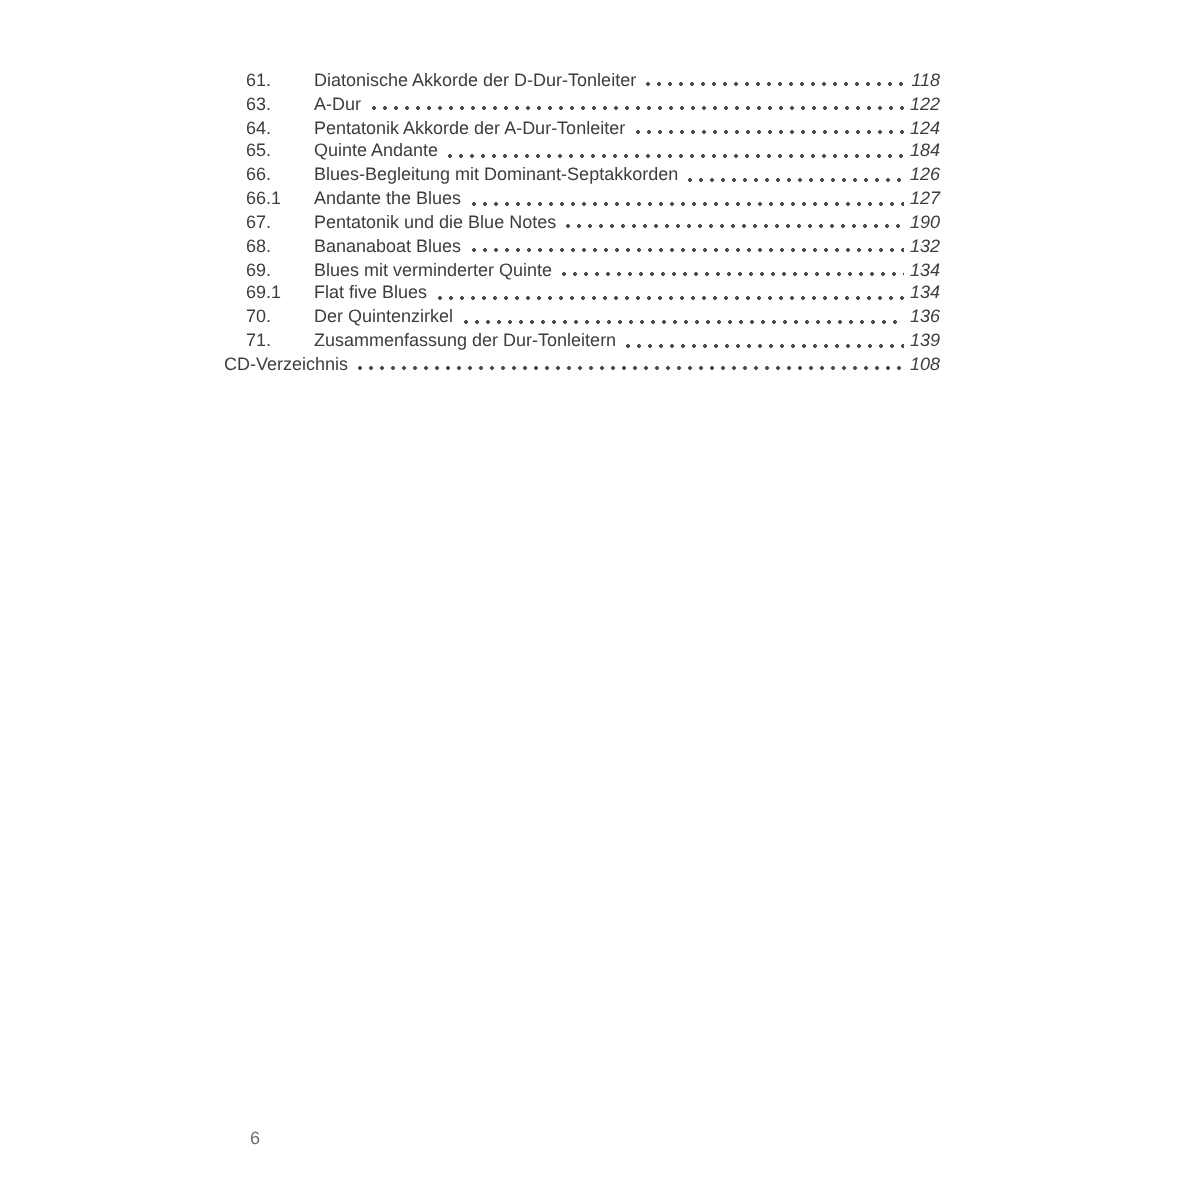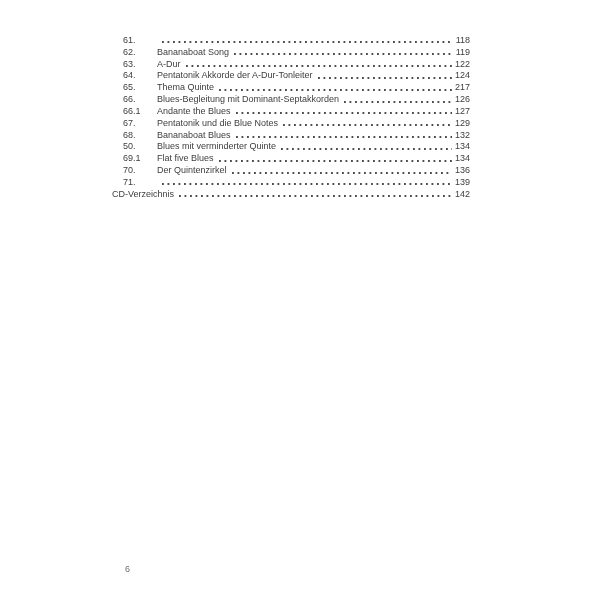--- a/index.html
+++ b/index.html
@@ -49,115 +49,112 @@
     margin: 0 3px 1.5px 5px;
     background-image: radial-gradient(circle at 1px 1px, #4c4c4c 0.8px, rgba(0,0,0,0) 1.1px);
     background-size: 5.5px 2px;
     background-repeat: repeat-x;
     background-position: left bottom;
     min-width: 10px;
   }
   .toc-page {
     flex: none;
     text-align: right;
+    font-style: italic;
   }
   .folio {
     position: absolute;
     left: 125px;
     top: 564px;
     font-size: 9px;
     line-height: 10px;
     color: #6e6e6e;
   }
 </style>
 </head>
 <body>
 
 <div class="page">
 
   <div class="toc" id="toc">
       <div class="toc-row">
     <span class="toc-num">61.</span>
+    <span class="toc-title">Diatonische Akkorde der D-Dur-Tonleiter</span>
     <span class="toc-leader"></span>
     <span class="toc-page">118</span>
-  </div>
-      <div class="toc-row">
-    <span class="toc-num">62.</span>
-    <span class="toc-title">Bananaboat Song</span>
-    <span class="toc-leader"></span>
-    <span class="toc-page">119</span>
   </div>
       <div class="toc-row">
     <span class="toc-num">63.</span>
     <span class="toc-title">A-Dur</span>
     <span class="toc-leader"></span>
     <span class="toc-page">122</span>
   </div>
       <div class="toc-row">
     <span class="toc-num">64.</span>
     <span class="toc-title">Pentatonik Akkorde der A-Dur-Tonleiter</span>
     <span class="toc-leader"></span>
     <span class="toc-page">124</span>
   </div>
       <div class="toc-row">
     <span class="toc-num">65.</span>
-    <span class="toc-title">Thema Quinte</span>
+    <span class="toc-title">Quinte Andante</span>
     <span class="toc-leader"></span>
-    <span class="toc-page">217</span>
+    <span class="toc-page">184</span>
   </div>
       <div class="toc-row">
     <span class="toc-num">66.</span>
     <span class="toc-title">Blues-Begleitung mit Dominant-Septakkorden</span>
     <span class="toc-leader"></span>
     <span class="toc-page">126</span>
   </div>
       <div class="toc-row">
     <span class="toc-num">66.1</span>
     <span class="toc-title">Andante the Blues</span>
     <span class="toc-leader"></span>
     <span class="toc-page">127</span>
   </div>
       <div class="toc-row">
     <span class="toc-num">67.</span>
     <span class="toc-title">Pentatonik und die Blue Notes</span>
     <span class="toc-leader"></span>
-    <span class="toc-page">129</span>
+    <span class="toc-page">190</span>
   </div>
       <div class="toc-row">
     <span class="toc-num">68.</span>
     <span class="toc-title">Bananaboat Blues</span>
     <span class="toc-leader"></span>
     <span class="toc-page">132</span>
   </div>
       <div class="toc-row">
-    <span class="toc-num">50.</span>
+    <span class="toc-num">69.</span>
     <span class="toc-title">Blues mit verminderter Quinte</span>
     <span class="toc-leader"></span>
     <span class="toc-page">134</span>
   </div>
       <div class="toc-row">
     <span class="toc-num">69.1</span>
     <span class="toc-title">Flat five Blues</span>
     <span class="toc-leader"></span>
     <span class="toc-page">134</span>
   </div>
       <div class="toc-row">
     <span class="toc-num">70.</span>
     <span class="toc-title">Der Quintenzirkel</span>
     <span class="toc-leader"></span>
     <span class="toc-page">136</span>
   </div>
       <div class="toc-row">
     <span class="toc-num">71.</span>
+    <span class="toc-title">Zusammenfassung der Dur-Tonleitern</span>
     <span class="toc-leader"></span>
     <span class="toc-page">139</span>
   </div>
       <div class="toc-row">
 
     <span class="toc-title">CD-Verzeichnis</span>
     <span class="toc-leader"></span>
-    <span class="toc-page">142</span>
+    <span class="toc-page">108</span>
   </div>
     </div>
 
   <div class="folio">6</div>
 
 </div>
 
 </body></html>

